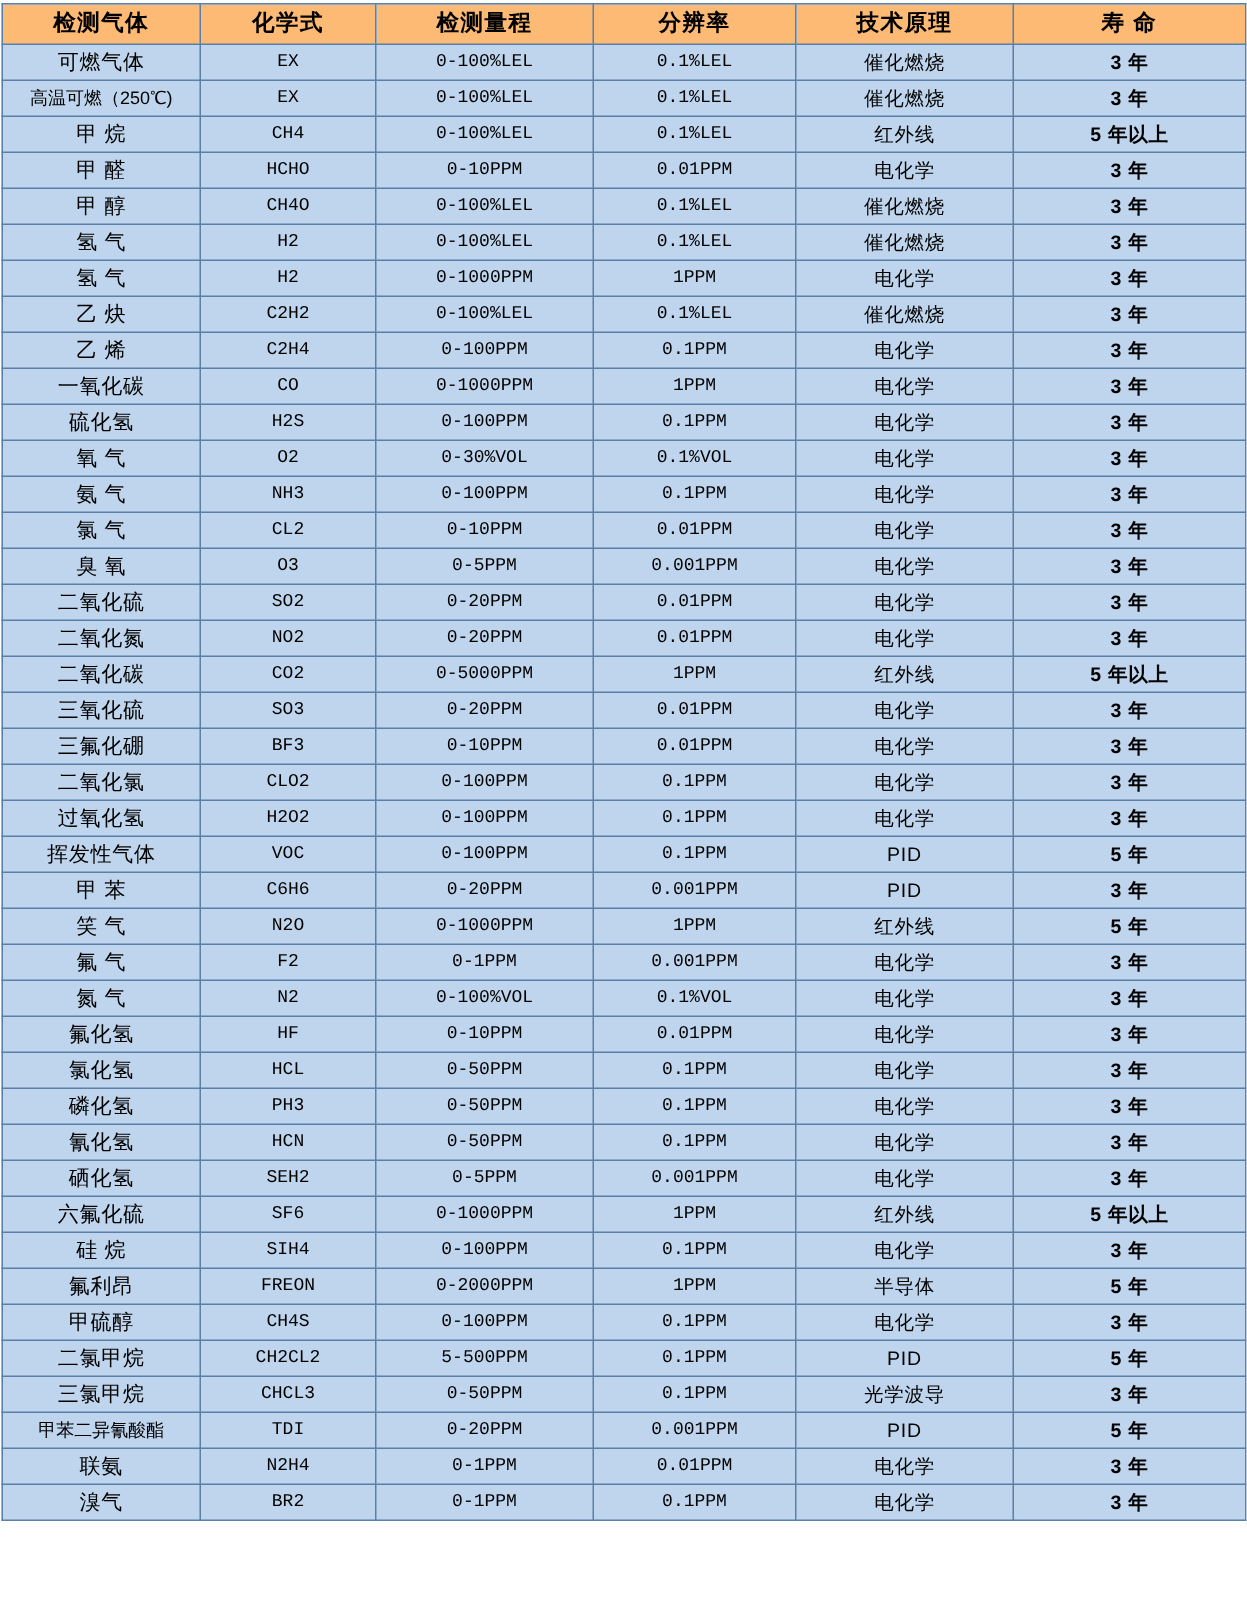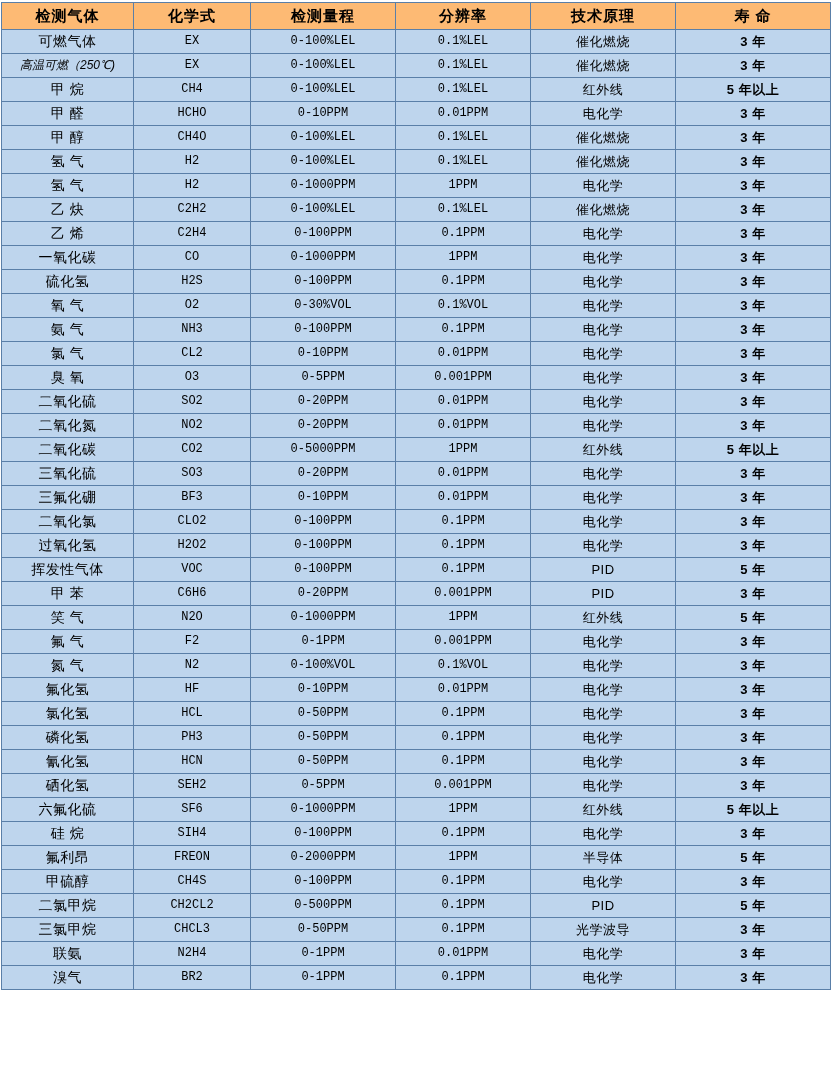--- a/index.html
+++ b/index.html
@@ -65,21 +65,20 @@
     margin-left: 32px;
   }
   table.gas-table tbody td.life {
     font-size: 13px;
     letter-spacing: 0.5px;
     font-weight: bold;
   }
   table.gas-table tbody td.name.tight {
     font-size: 12px;
     letter-spacing: 0px;
-    font-style: italic;
   }
 </style>
 </head>
 <body>
 
 <div id="gas-table-wrap">
   <table class="gas-table">
     <colgroup>
       <col class="c0">
         <col class="c1">
@@ -383,32 +382,40 @@
           <td class="name">甲硫醇</td>
           <td class="small">CH4S</td>
           <td class="small">0-100PPM</td>
           <td class="small">0.1PPM</td>
           <td class="cn">电化学</td>
           <td class="life">3 年</td>
         </tr>
         <tr>
           <td class="name">二氯甲烷</td>
           <td class="small">CH2CL2</td>
-          <td class="small">0-500PPM</td>
+          <td class="small">5-500PPM</td>
           <td class="small">0.1PPM</td>
           <td class="cn">PID</td>
           <td class="life">5 年</td>
         </tr>
         <tr>
           <td class="name">三氯甲烷</td>
           <td class="small">CHCL3</td>
           <td class="small">0-50PPM</td>
           <td class="small">0.1PPM</td>
           <td class="cn">光学波导</td>
           <td class="life">3 年</td>
+        </tr>
+        <tr>
+          <td class="name tight">甲苯二异氰酸酯</td>
+          <td class="small">TDI</td>
+          <td class="small">0-20PPM</td>
+          <td class="small">0.001PPM</td>
+          <td class="cn">PID</td>
+          <td class="life">5 年</td>
         </tr>
         <tr>
           <td class="name">联氨</td>
           <td class="small">N2H4</td>
           <td class="small">0-1PPM</td>
           <td class="small">0.01PPM</td>
           <td class="cn">电化学</td>
           <td class="life">3 年</td>
         </tr>
         <tr>

